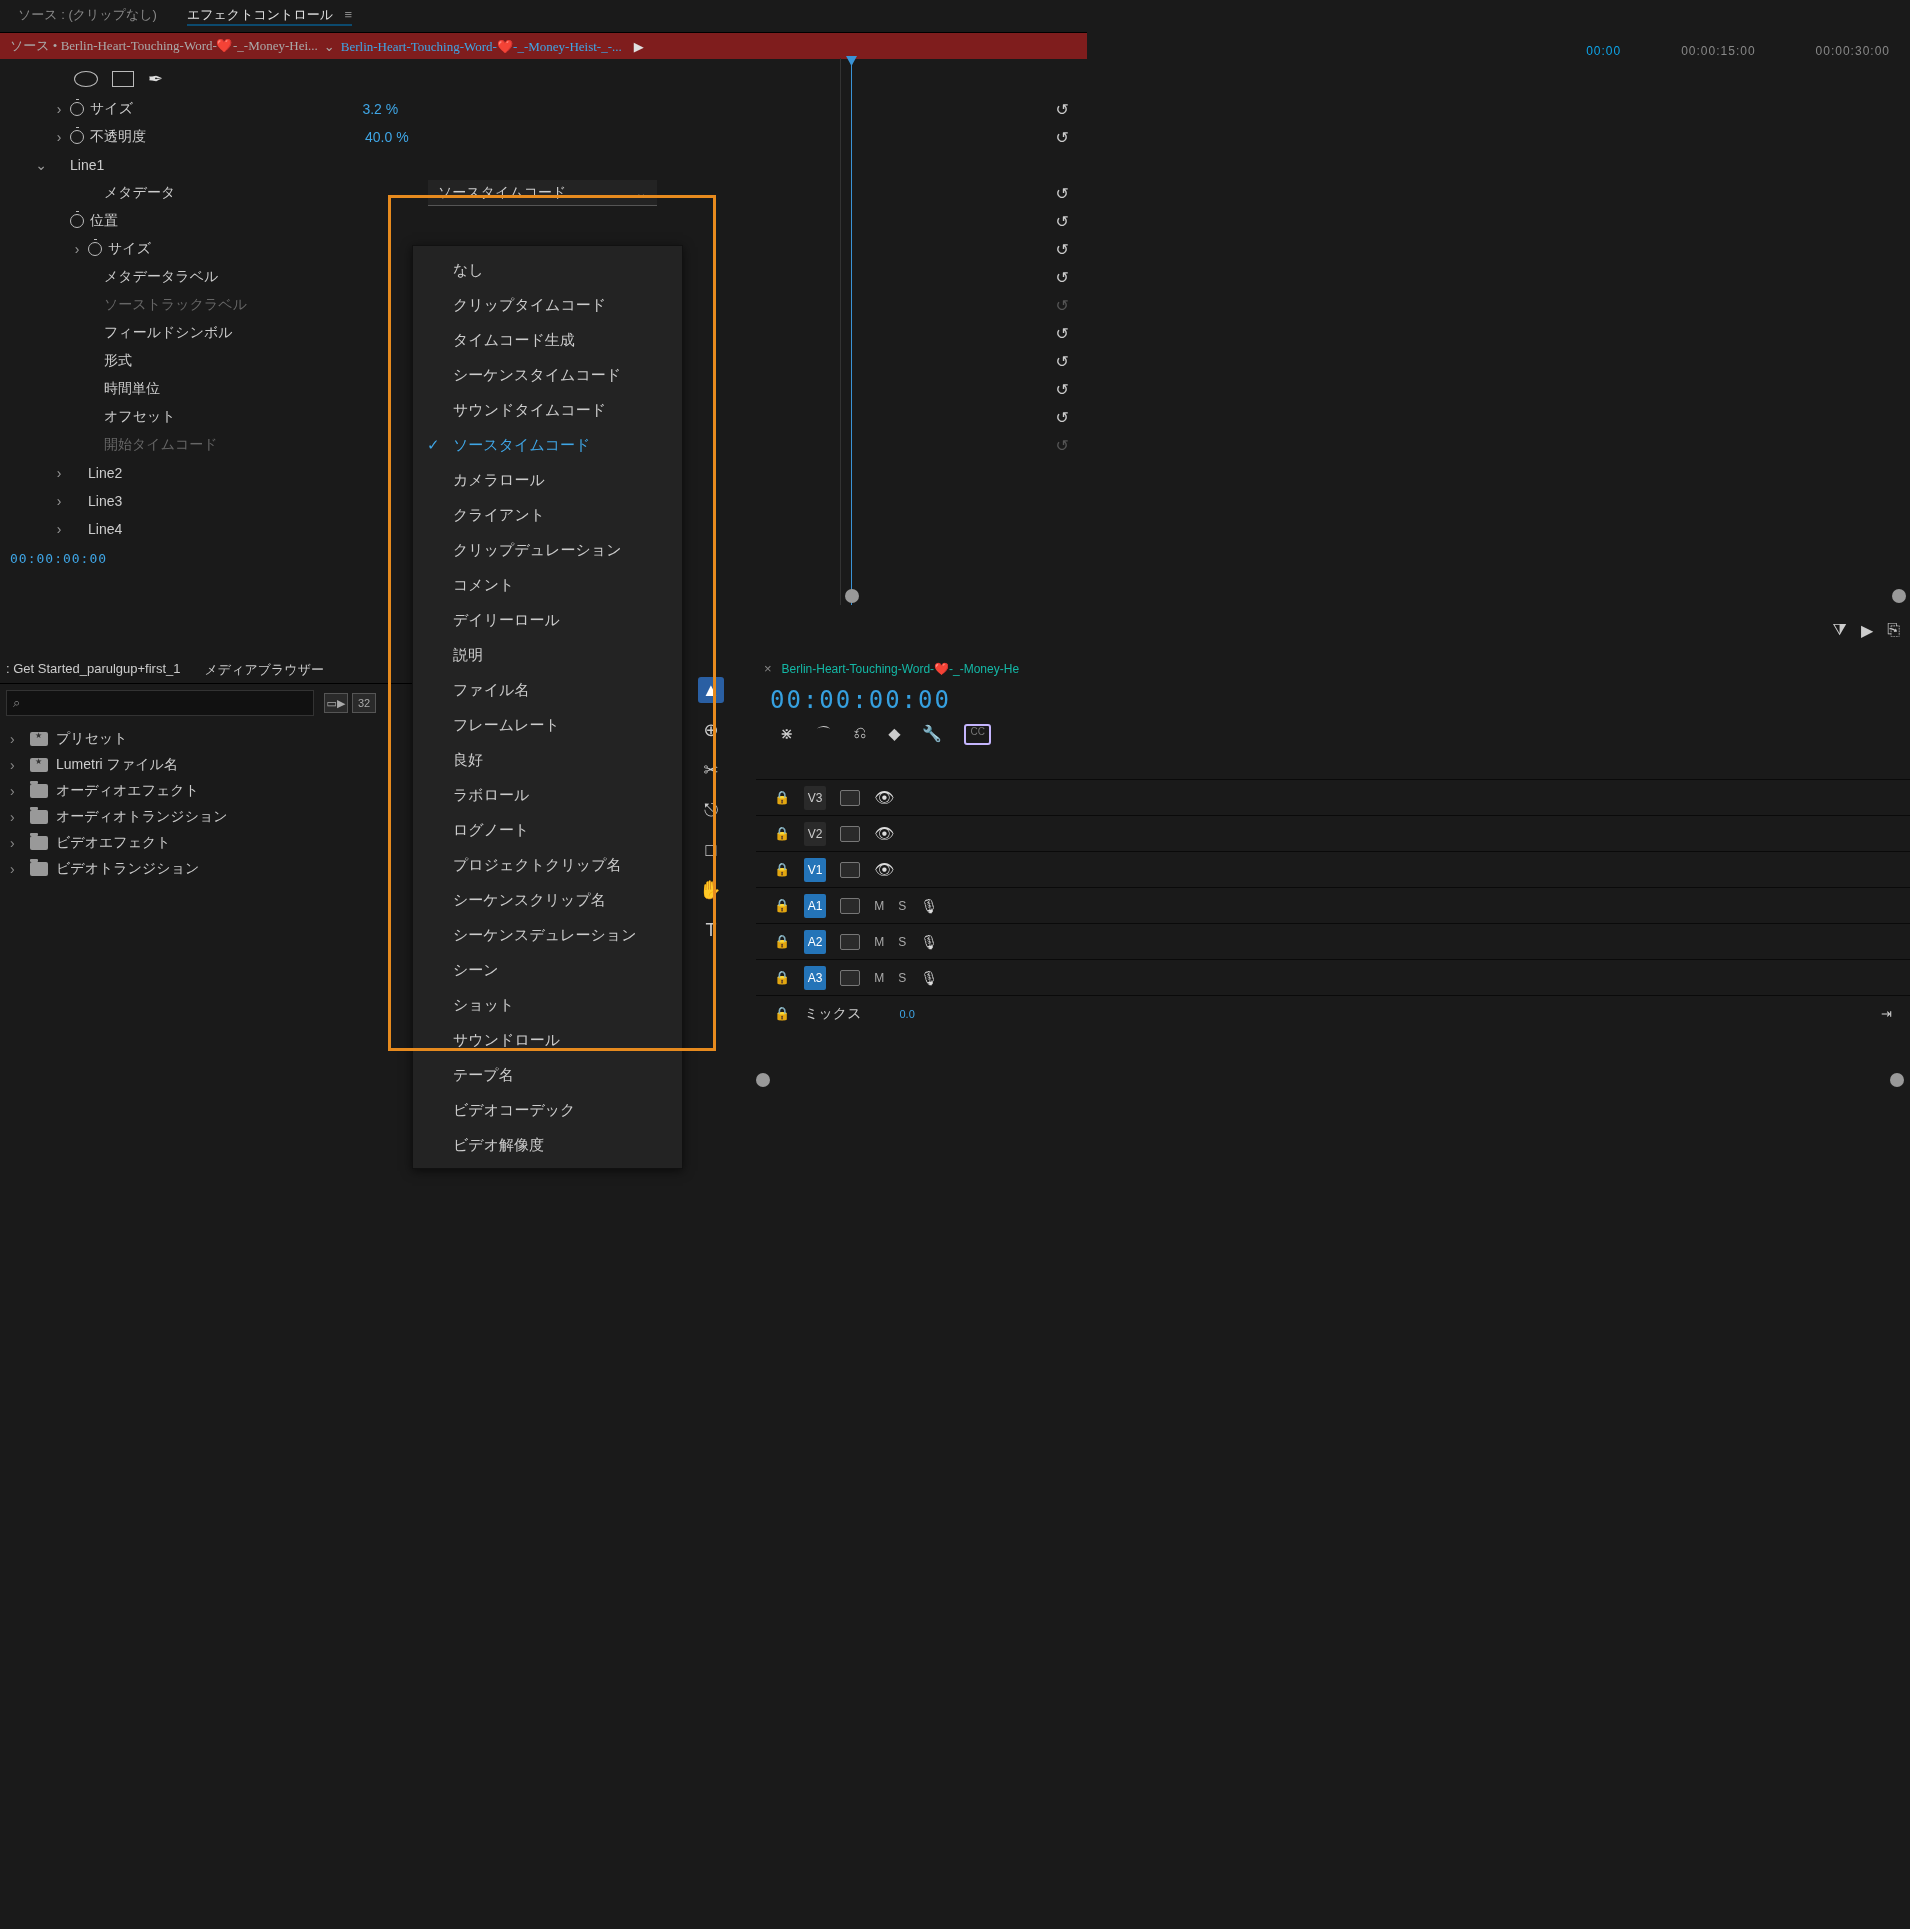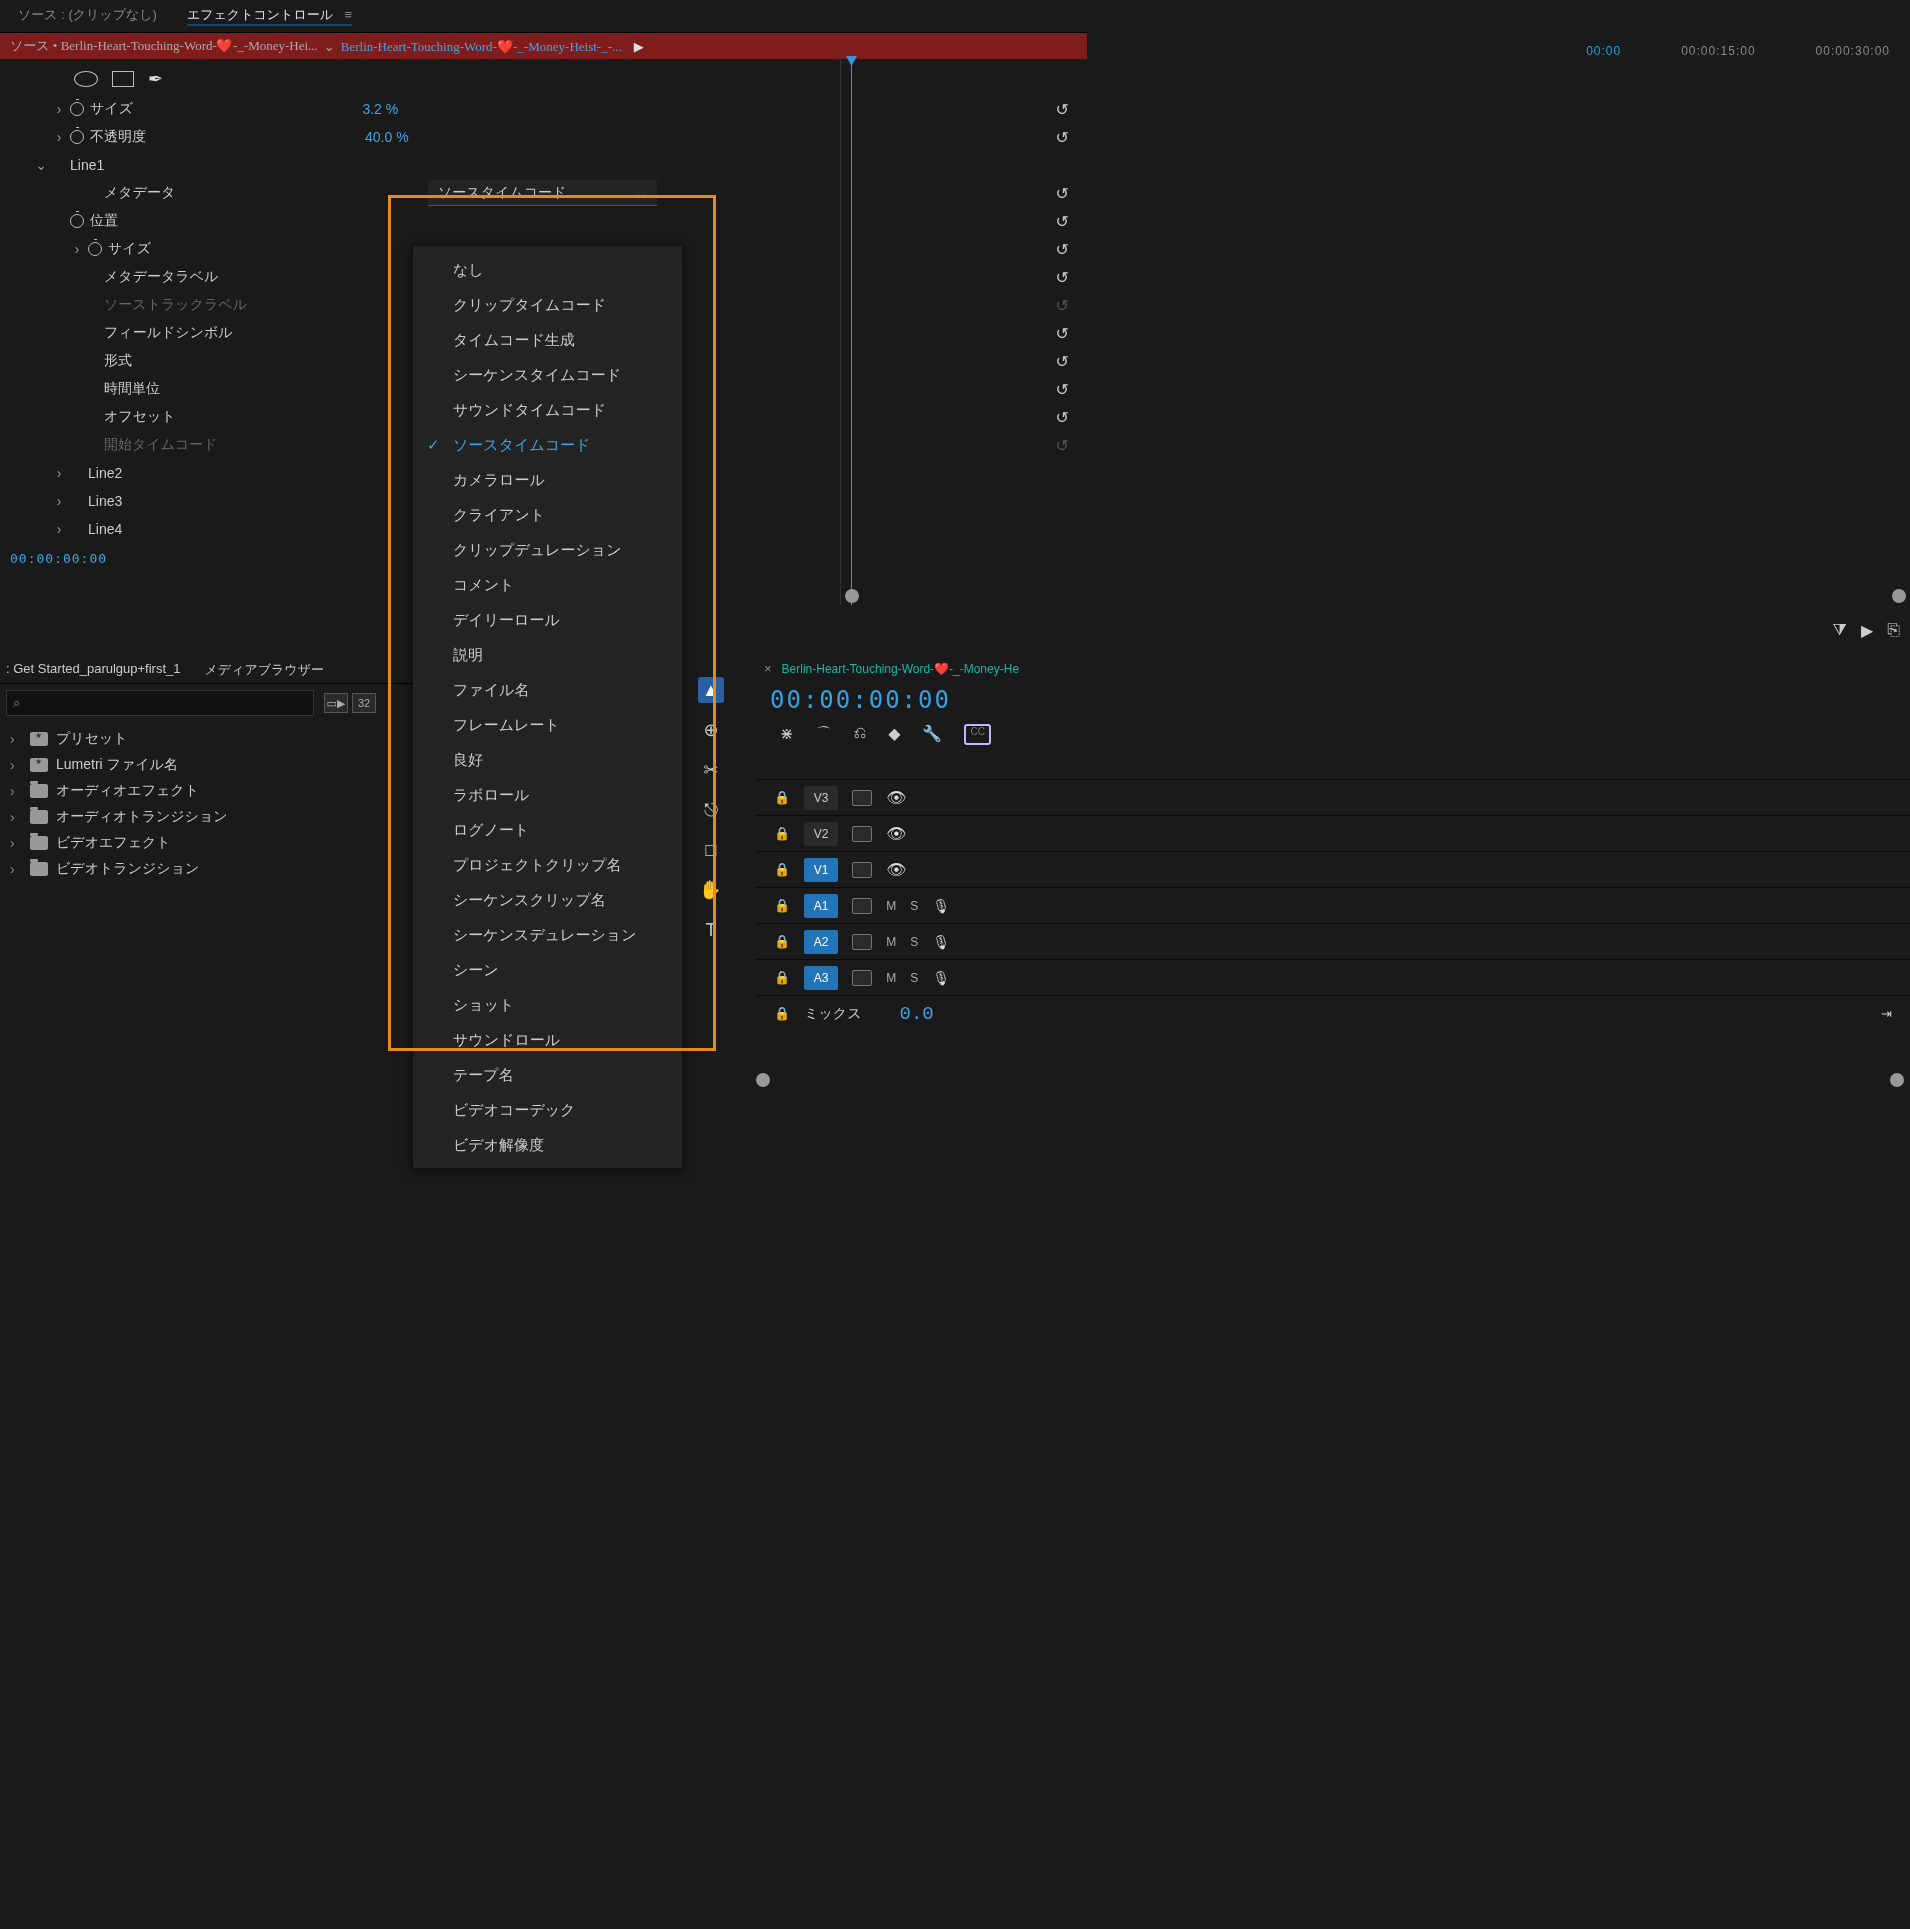--- a/index.html
+++ b/index.html
@@ -142,29 +142,29 @@
   .tl-icons { display:flex; gap:22px; padding:4px 24px; color:#ccc; font-size:16px; }
   .tl-icons .cc { border:2px solid #c4b5fd; border-radius:3px; padding: 0 4px; font-size:10px; color:#777; }
 
   .tracks { margin-top: 30px; }
   .trk {
     display:flex; align-items:center; gap:14px; padding:4px 18px; height:36px;
     border-top:1px solid #0a0a0a;
   }
   .lock { color:#999; }
   .trk .tname {
-    width:34px; height:24px; display:flex; align-items:center; justify-content:center;
+    width:22px; height:24px; display:flex; align-items:center; justify-content:center;
     background:#2a2a2a; color:#ccc; font-size:12px; border-radius:2px;
   }
   .trk .tname.blue { background:#2474b8; color:#fff; }
   .trk .tbox { width:20px; height:16px; border:1px solid #777; border-radius:2px; background:#2a2a2a; position:relative; }
   .trk .eye { color:#ddd; font-size:16px; }
   .trk .m, .trk .s { color:#aaa; font-size:12px; }
   .trk .mic { color:#ddd; font-size:14px; }
-  .trk .mixval { color:#3fa6e6; font-size:19px; margin-left:24px;font-family:Liberation Mono, monospace; }
+  .trk .mixval { color:#3fa6e6; font-size:11px; margin-left:24px; }
   .trk .mixlabel { color:#ccc; font-size:14px; }
 
   .scrollbar-h {
     position:absolute; left:0; right:0; bottom:0; height:14px;
     display:flex; align-items:center;
   }
   .thumb { width:14px; height:14px; border-radius:50%; background:#999; }
 
   .ruler-area {
     position:absolute; left:840px; right:0; top:58px; height: 547px;

